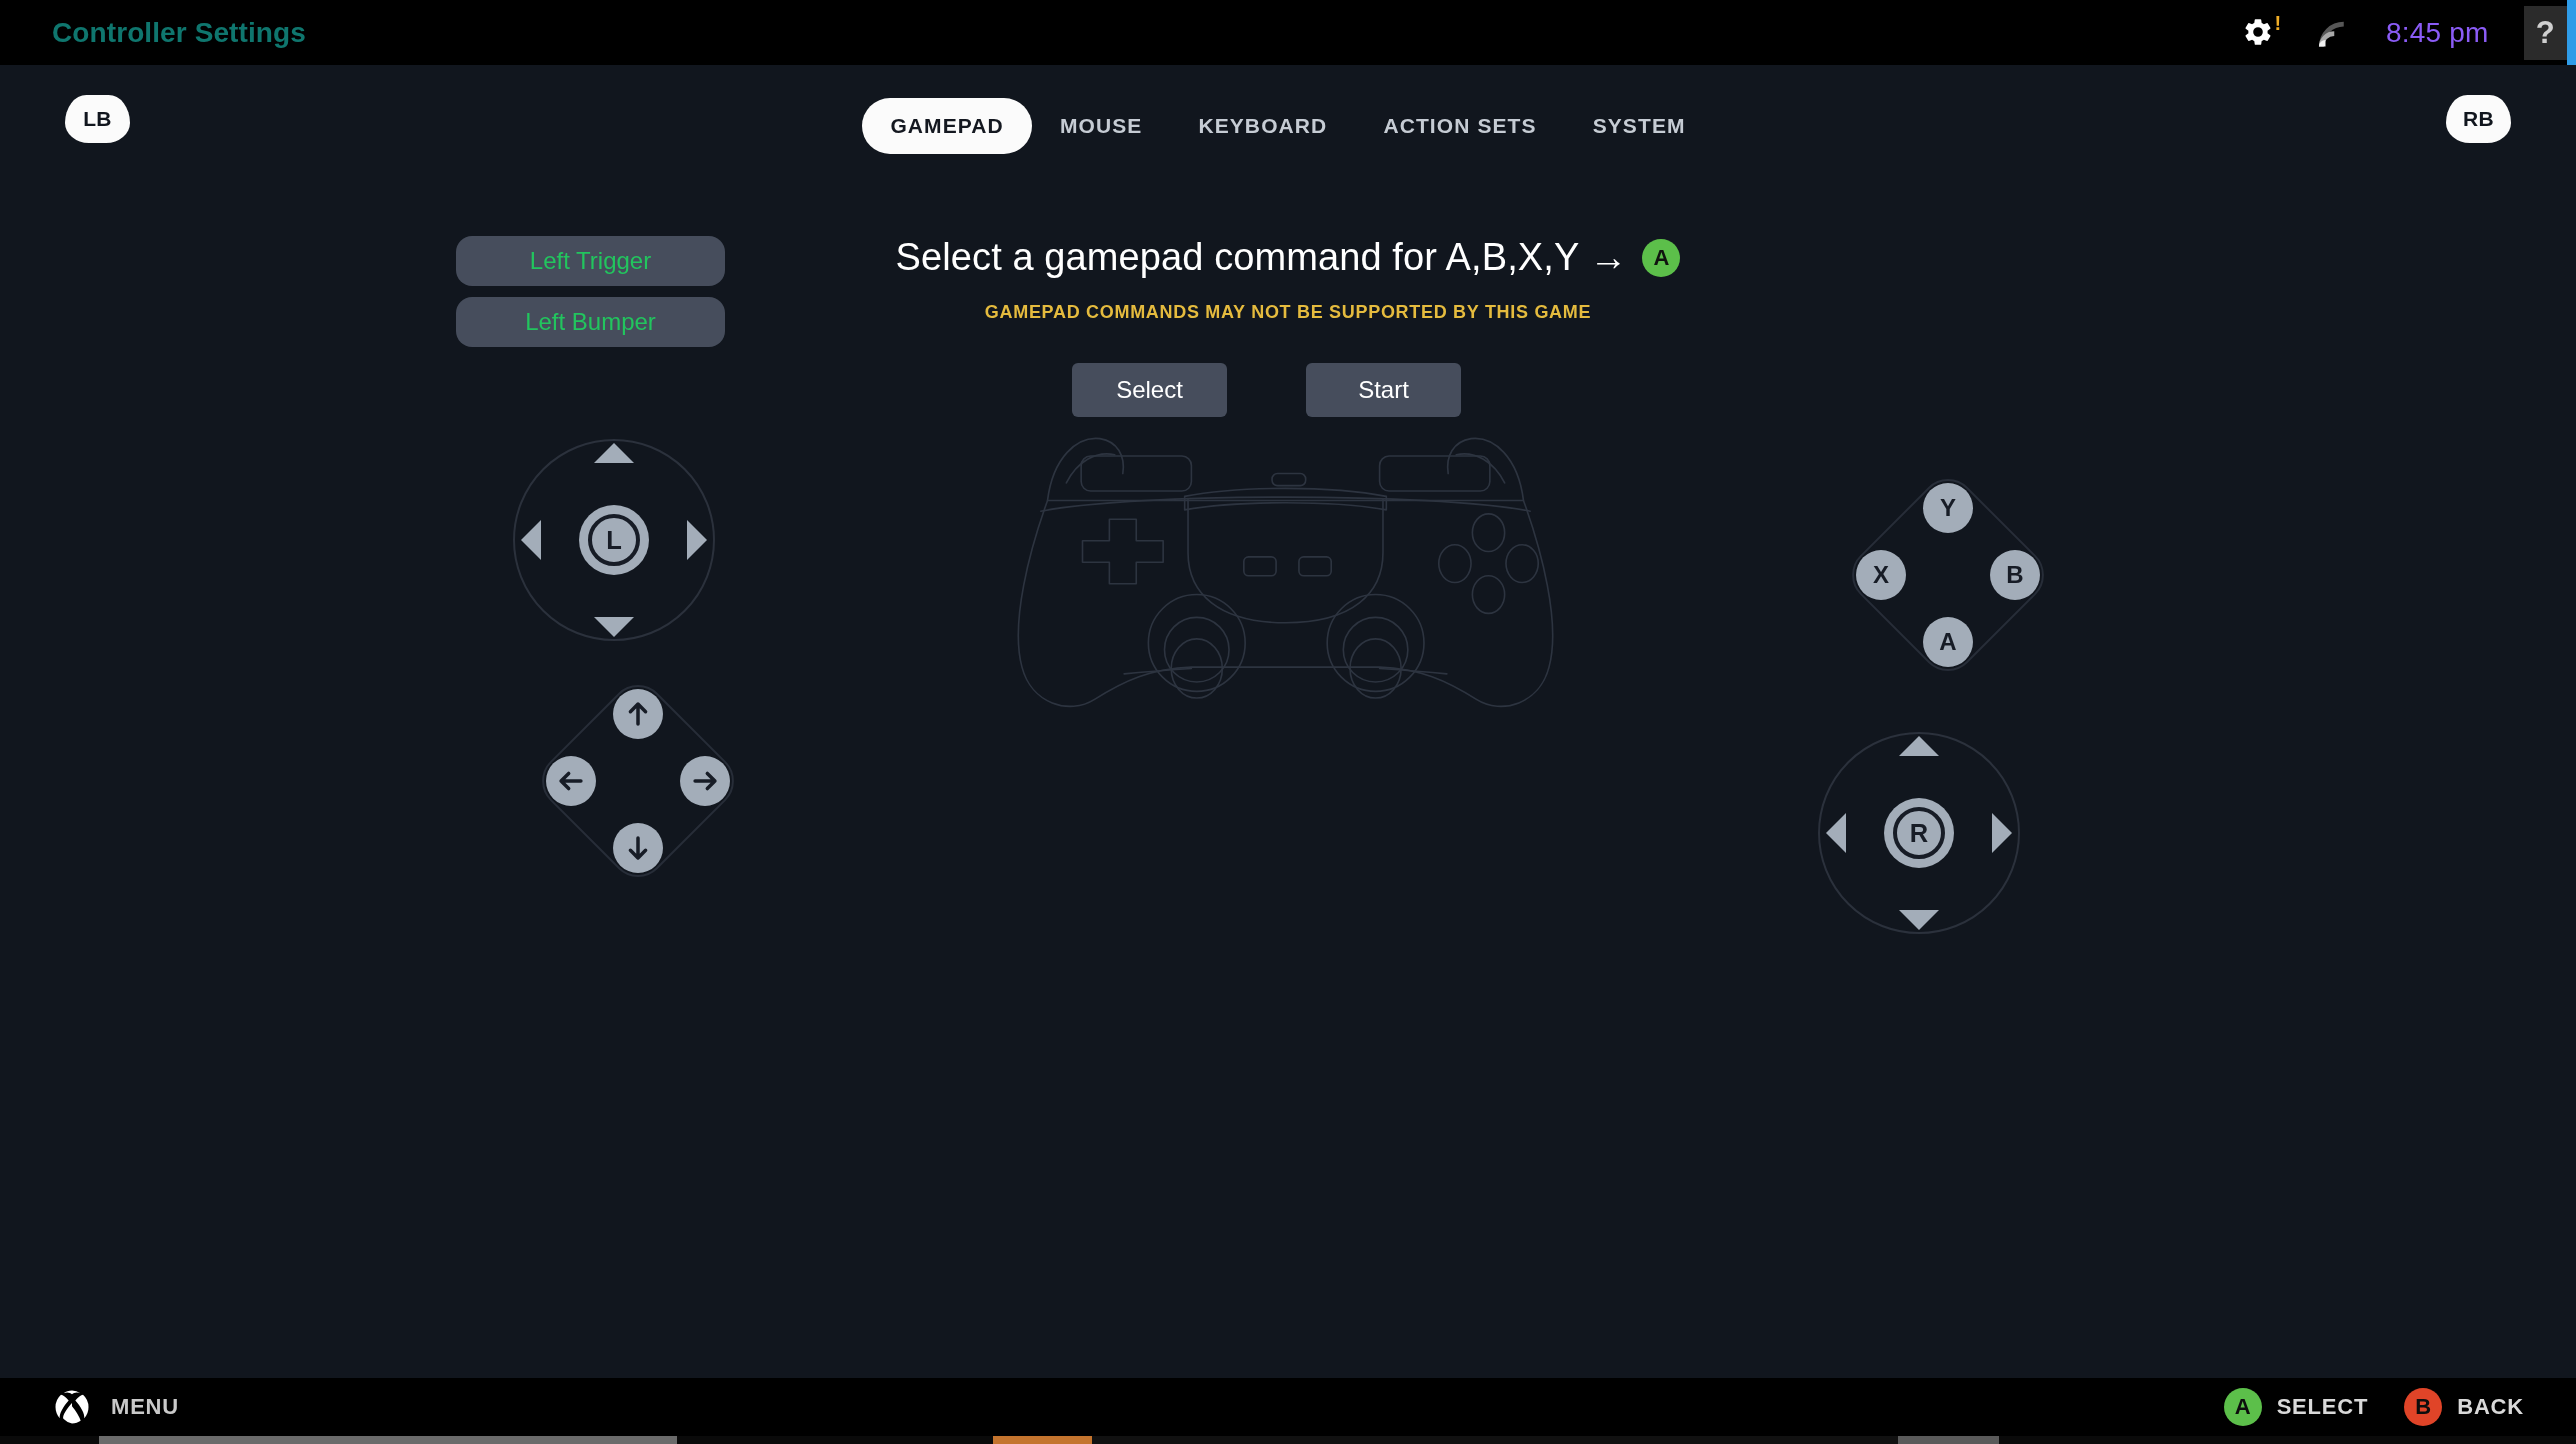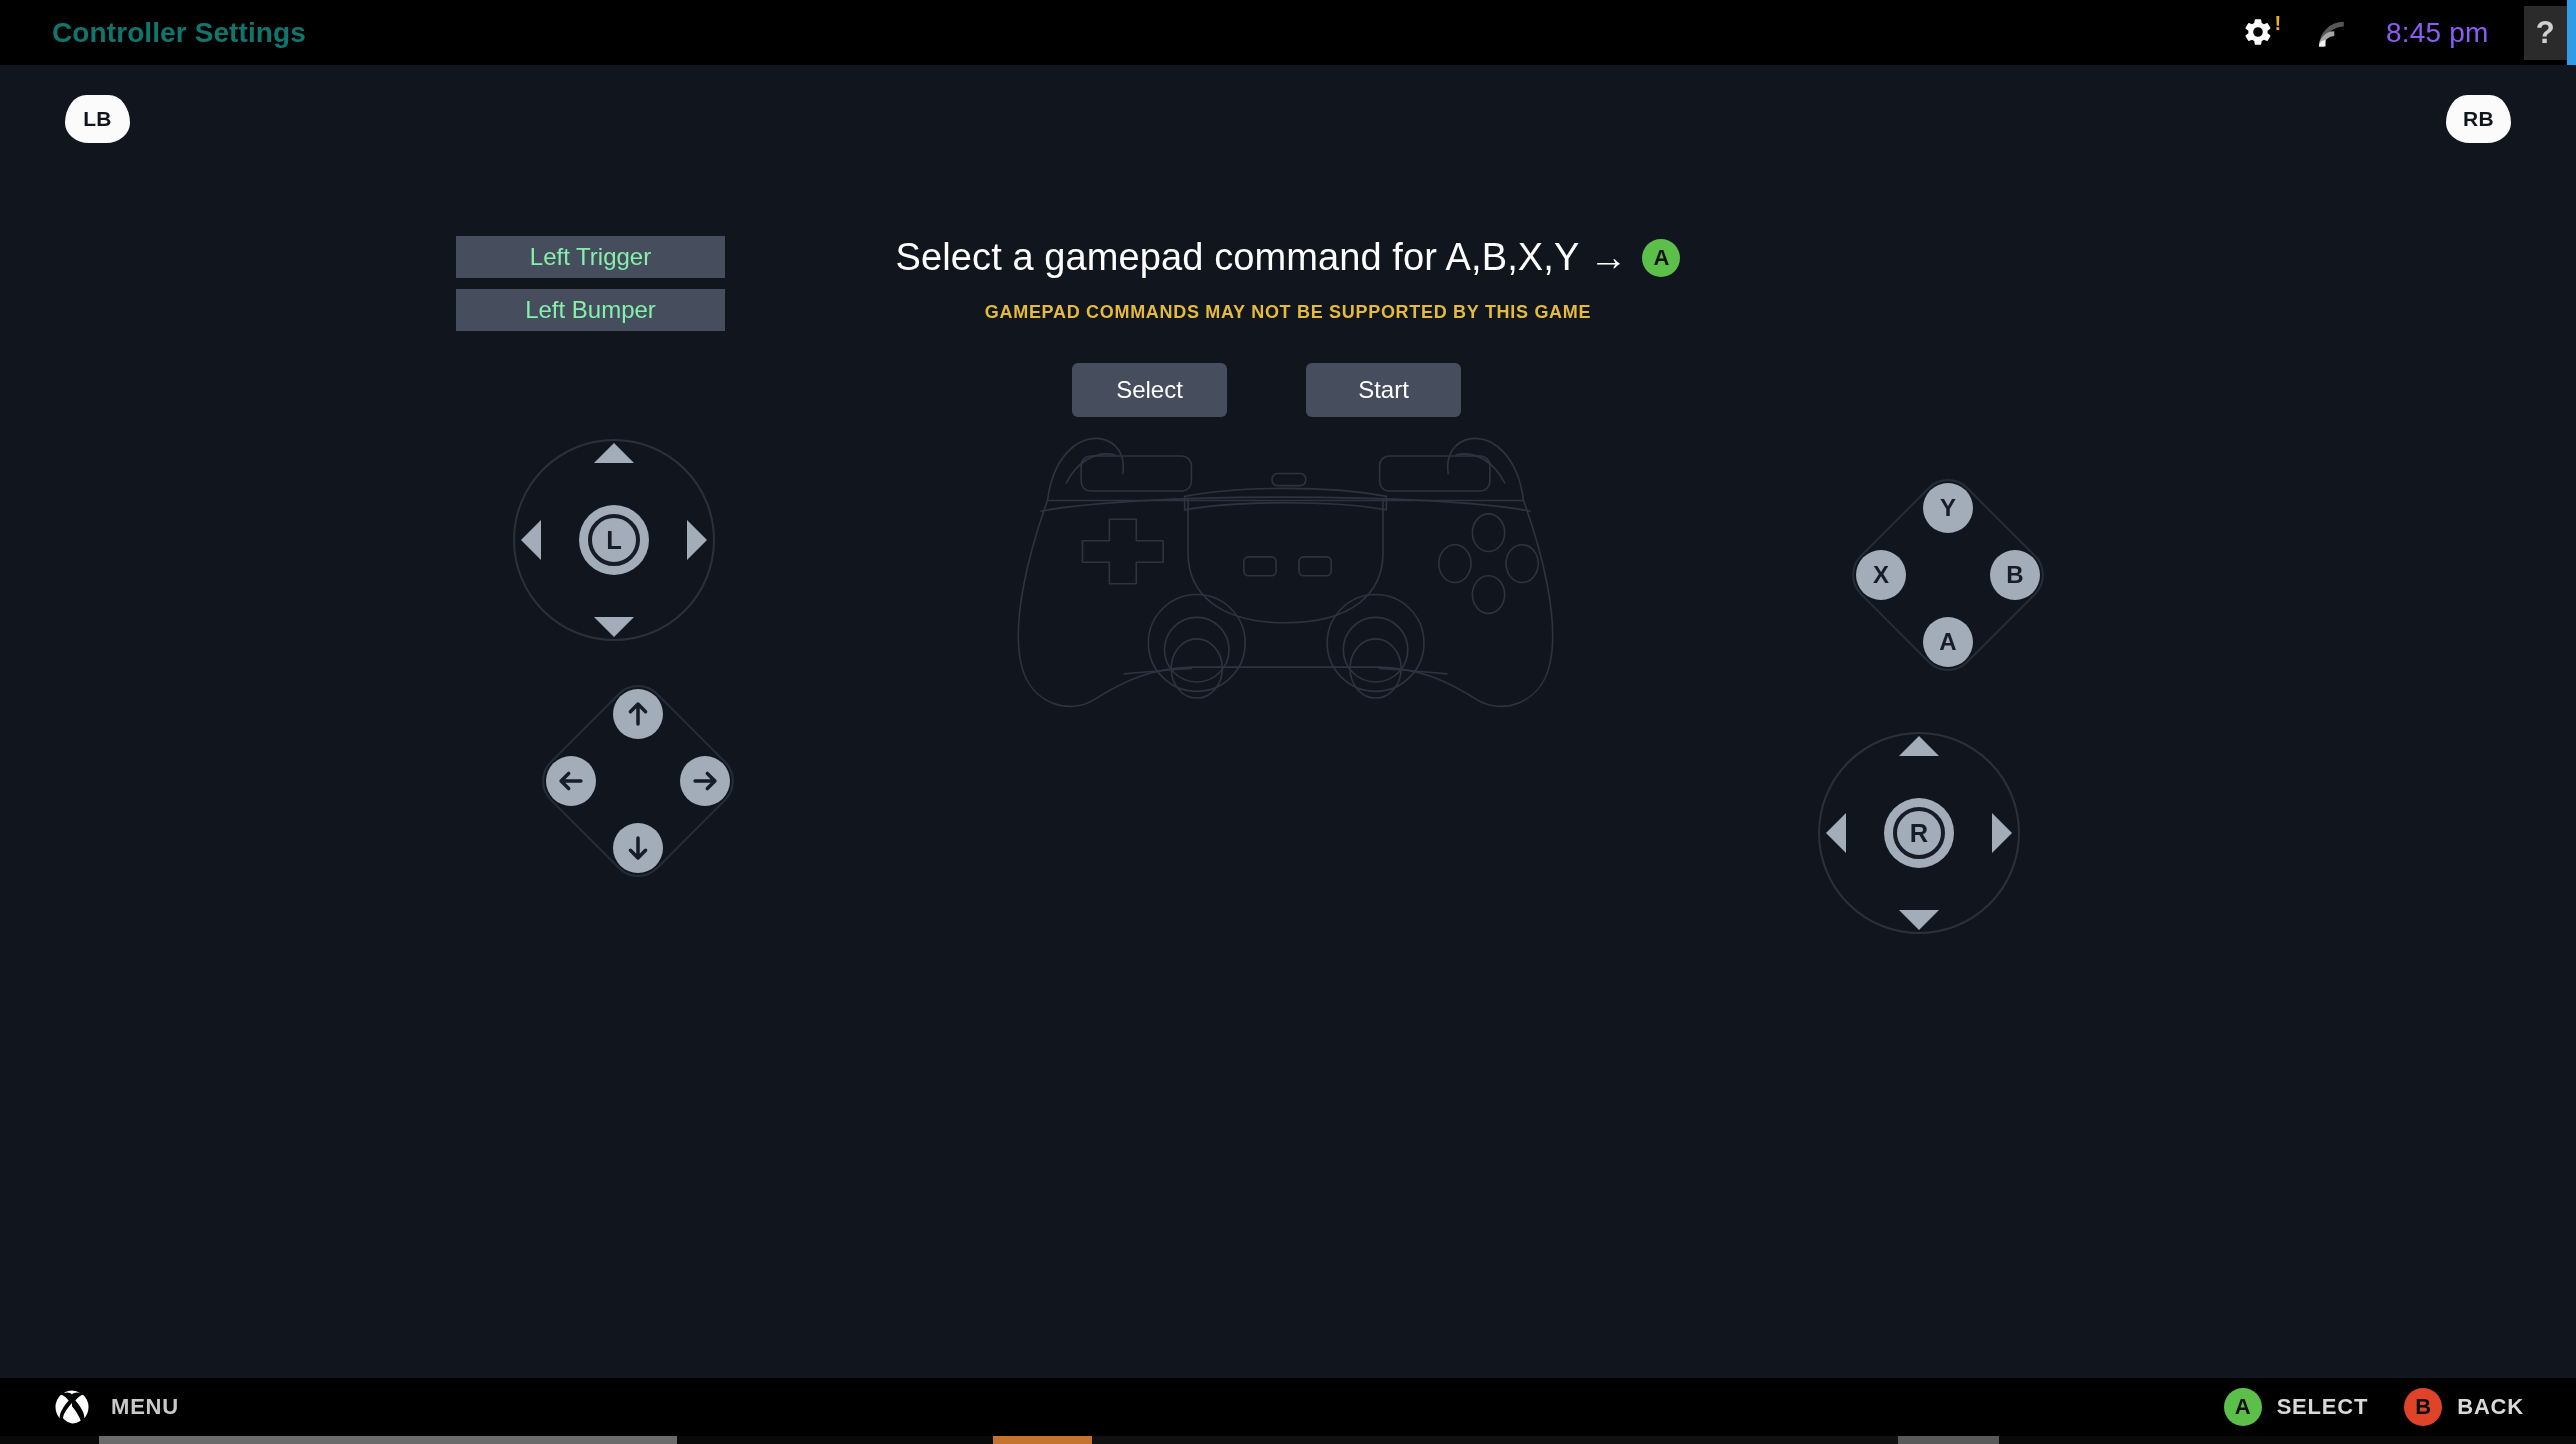--- a/index.html
+++ b/index.html
@@ -118,25 +118,25 @@
     text-align: center;
     font-size: 18px; font-weight: 700; letter-spacing: 0.7px;
     color: #e5bb3e;
   }
 
   
   .trigstack { position: absolute; width: 269px; }
   #trigstack-left  { left: 456px; top: 171px; }
   #trigstack-right { left: 1850px; top: 171px; }
   .trigbtn {
-    width: 269px; height: 42px;
+    width: 269px; height: 50px;
     background: #464d5c;
-    border-radius: 0;
-    display: flex; align-items: center; justify-content: center;
-    font-size: 24px; color: #86efac;
+    border-radius: 16px;
+    display: flex; align-items: center; justify-content: center;
+    font-size: 24px; color: #22c55e;
     margin-bottom: 10.8px;
   }
 
   
   #sys-buttons {
     position: absolute; left: 1072px; top: 298px;
     display: flex; gap: 79px;
   }
   .sysbtn {
     width: 155px; height: 54px;
@@ -269,20 +269,27 @@
       <div id="help-button">?</div>
       <div id="accent-bar"></div>
     </div>
   </div>
 
   <div id="body">
 
     <div class="shoulder-badge" id="badge-lb">LB</div>
     <div class="shoulder-badge" id="badge-rb">RB</div>
 
+    <div id="tabs">
+      <div class="tab active">GAMEPAD</div>
+      <div class="tab">MOUSE</div>
+      <div class="tab">KEYBOARD</div>
+      <div class="tab">ACTION SETS</div>
+      <div class="tab">SYSTEM</div>
+    </div>
 
     <div id="heading-row">
       <div id="heading-text">Select a gamepad command for A,B,X,Y →</div>
       <div id="heading-badge">A</div>
     </div>
     <div id="warning">GAMEPAD COMMANDS MAY NOT BE SUPPORTED BY THIS GAME</div>
 
     <div class="trigstack" id="trigstack-left">
       <div class="trigbtn">Left Trigger</div>
       <div class="trigbtn">Left Bumper</div>

